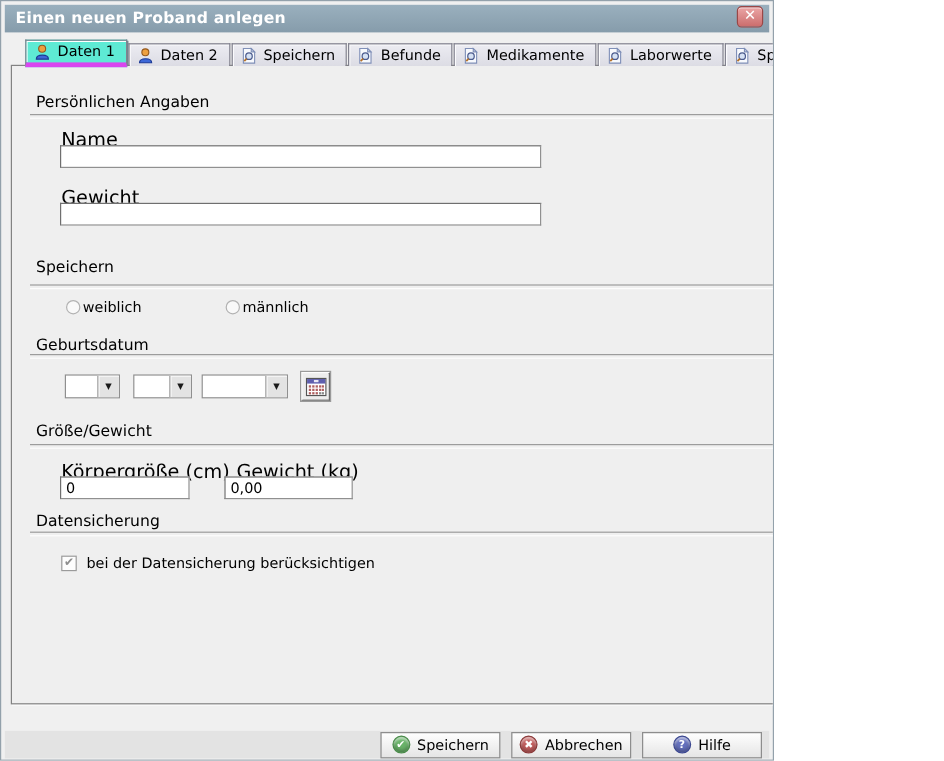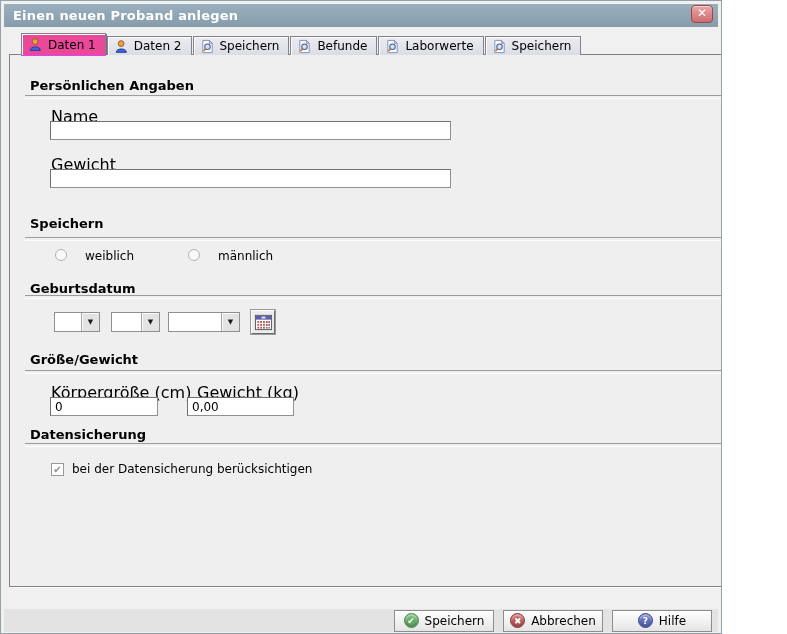--- a/index.html
+++ b/index.html
@@ -1,17 +1,17 @@
 <!DOCTYPE html>
 <html><head>
 <meta charset="utf-8">
 <style>
   html,body { margin:0; padding:0; background:#fff; }
   .window {
-    position:relative; width:722px; height:634px; box-sizing:border-box;
+    position:relative; width:645px; height:634px; box-sizing:border-box;
     background:#f0f0f0; border:1px solid #93a1ab; overflow:hidden;
     font-family:"DejaVu Sans","Liberation Sans",sans-serif; font-size:12px; color:#000;
   }
   .titlebar {
     position:absolute; left:3px; top:3px; right:3px; height:23px;
     background:linear-gradient(#9ab0be,#869cab);
     display:flex; align-items:center; padding-left:9px; box-sizing:border-box;
     color:#fff; font-weight:bold; font-size:13px; letter-spacing:.2px;
   }
   .close-btn {
@@ -20,37 +20,37 @@
     color:#fff; font-weight:bold; font-size:12px; line-height:15px; text-align:center;
     box-shadow: inset 0 1px 0 rgba(255,255,255,.55); cursor:default;
   }
   .tabbar { position:absolute; left:20px; top:31px; height:23px; display:flex; align-items:flex-end; z-index:3; }
   .tab {
     display:flex; align-items:center; gap:5px; height:19px; padding:0 9px 0 6px; box-sizing:border-box;
     background:linear-gradient(#ececf2,#dcdce4); border:1px solid #82828f; border-bottom:none;
     box-shadow: inset 1px 1px 0 #fbfbfd; margin-right:1px; white-space:nowrap; cursor:default;
   }
   .tab.active {
-    height:23px; background:#ec4899; position:relative; z-index:4; margin-bottom:-1px;
-    border-bottom:1px solid #d946ef; box-shadow: inset 1px 1px 0 #fff, 2px 0 0 -1px #70707e; text-align: right;
+    height:23px; background:#5eead4; position:relative; z-index:4; margin-bottom:-1px;
+    border-bottom:4px solid #d946ef; box-shadow: inset 1px 1px 0 #fff, 2px 0 0 -1px #70707e; text-align: right;
   }
   .tab .ticon { display:inline-flex; width:15px; height:15px; }
   .panel {
     position:absolute; left:8px; top:53px; width:770px; height:533px; box-sizing:border-box;
     background:#efefef; border:1px solid #828282; box-shadow: 1px 1px 0 #fdfdfd;
   }
-  .sec-heading { position:absolute; font-weight:bold; font-size:13px; }
+  .sec-heading { position:absolute; font-weight:normal; font-size:13px; }
   .rule { position:absolute; height:2px; border-top:1px solid #9c9c9c; border-bottom:1px solid #fdfdfd; }
   .field-label { position:absolute; font-size:16px; }
   .text-input {
     position:absolute; box-sizing:border-box; height:19px; background:#fff;
     border:1px solid #909090; border-top-color:#6f6f6f; border-left-color:#6f6f6f;
     font-family:inherit; font-size:12px; padding:1px 4px; outline:none;
   }
-  .radio-option { position:absolute; display:flex; align-items:flex-start; gap:18px; cursor:default; }
+  .radio-option { position:absolute; display:flex; align-items:center; gap:2px; cursor:default; }
   .radio-circle { width:12px; height:12px; border-radius:50%; border:1px solid #b2b2b2; background:#f9f9f9; box-sizing:border-box; }
   .combo { position:absolute; height:20px; box-sizing:border-box; background:#fff; border:1px solid #8f8f8f; display:flex; align-items:stretch; }
   .combo .value { flex:1; font-size:11px; padding:2px 3px; }
   .combo .arrow-btn {
     width:17px; background:#e3e3e3; border-left:1px solid #a8a8a8; display:flex; align-items:center; justify-content:center;
     font-size:7px; color:#1a1a1a; box-shadow: inset 1px 1px 0 #fafafa; cursor:default;
   }
   .cal-btn {
     position:absolute; width:24px; height:24px; box-sizing:border-box; background:#ededed;
     border:1px solid #6a6a6a; border-top-color:#fdfdfd; border-left-color:#fdfdfd;
@@ -121,20 +121,31 @@
     <div class="tab">
       <span class="ticon">
         <svg viewBox="0 0 16 16" width="15" height="15">
             <path d="M3 1.5 H10 L13 4.5 V14.5 H3 Z" fill="#f7f9fd" stroke="#8090b8"></path>
             <path d="M10 1.5 V4.5 H13 Z" fill="#dde4f2" stroke="#8090b8"></path>
             <circle cx="8" cy="8.3" r="2.9" fill="#d6e2f4" stroke="#4c5c8e" stroke-width="1.1"></circle>
             <line x1="5.9" y1="10.5" x2="3.8" y2="12.8" stroke="#b5722a" stroke-width="1.6"></line>
           </svg>
       </span>
       <span>Befunde</span>
+    </div>
+    <div class="tab">
+      <span class="ticon">
+        <svg viewBox="0 0 16 16" width="15" height="15">
+            <path d="M3 1.5 H10 L13 4.5 V14.5 H3 Z" fill="#f7f9fd" stroke="#8090b8"></path>
+            <path d="M10 1.5 V4.5 H13 Z" fill="#dde4f2" stroke="#8090b8"></path>
+            <circle cx="8" cy="8.3" r="2.9" fill="#d6e2f4" stroke="#4c5c8e" stroke-width="1.1"></circle>
+            <line x1="5.9" y1="10.5" x2="3.8" y2="12.8" stroke="#b5722a" stroke-width="1.6"></line>
+          </svg>
+      </span>
+      <span>Medikamente</span>
     </div>
     <div class="tab">
       <span class="ticon">
         <svg viewBox="0 0 16 16" width="15" height="15">
             <path d="M3 1.5 H10 L13 4.5 V14.5 H3 Z" fill="#f7f9fd" stroke="#8090b8"></path>
             <path d="M10 1.5 V4.5 H13 Z" fill="#dde4f2" stroke="#8090b8"></path>
             <circle cx="8" cy="8.3" r="2.9" fill="#d6e2f4" stroke="#4c5c8e" stroke-width="1.1"></circle>
             <line x1="5.9" y1="10.5" x2="3.8" y2="12.8" stroke="#b5722a" stroke-width="1.6"></line>
           </svg>
       </span>

